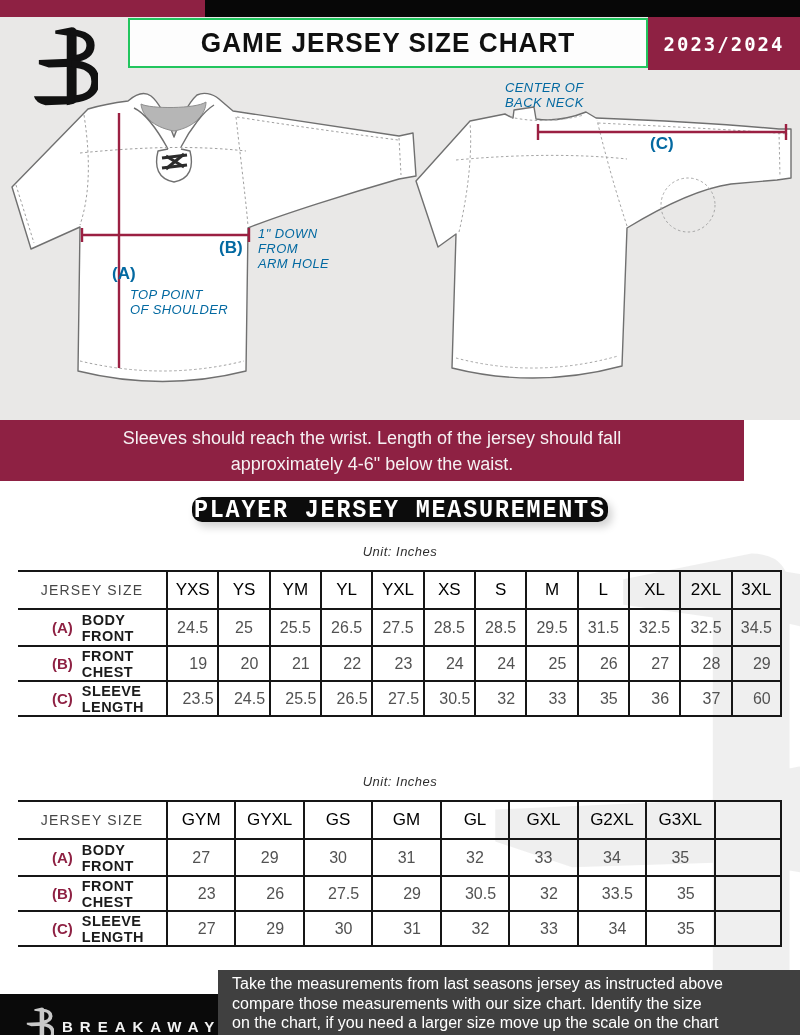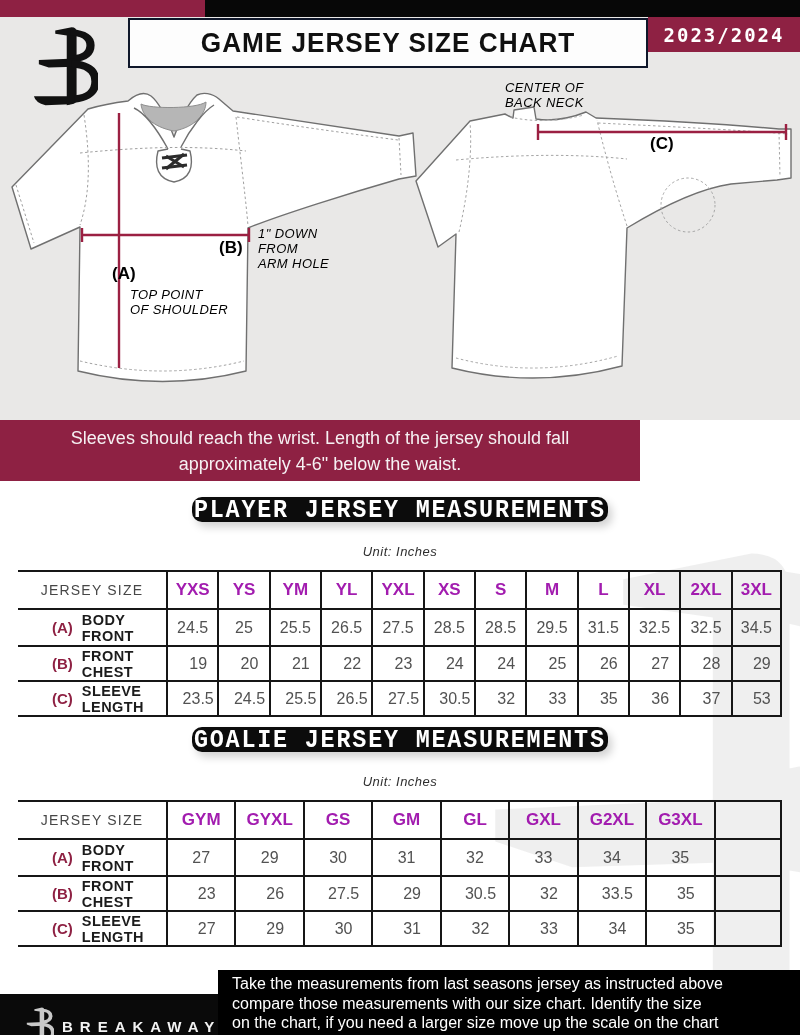--- a/index.html
+++ b/index.html
@@ -7,37 +7,37 @@
     position:relative;width:800px;height:1035px;margin:0 auto;
     background:#ffffff;overflow:hidden;
     font-family:"Liberation Sans", sans-serif;
   }
   
   .top-gray{position:absolute;left:0;top:0;width:800px;height:420px;background:#e9e8e7;z-index:1;}
   .topbar-black{position:absolute;left:205px;top:0;width:595px;height:17px;background:#070707;z-index:4;}
   .topbar-maroon{position:absolute;left:0;top:0;width:205px;height:17px;background:#8e2143;z-index:4;}
   .title-box{
     position:absolute;left:128px;top:18px;width:516px;height:46px;background:#fdfdfd;
-    border:2px solid #0f172a;z-index:4;display:flex;align-items:center;justify-content:center;
+    border:2px solid #22c55e;z-index:4;display:flex;align-items:center;justify-content:center;
   }
   .title-box span{font-size:27px;font-weight:bold;color:#101010;letter-spacing:1px;display:inline-block;transform:scaleX(.97);}
   .season-box{
-    position:absolute;left:648px;top:17px;width:152px;height:35px;background:#8e2143;z-index:4;
+    position:absolute;left:648px;top:17px;width:152px;height:53px;background:#8e2143;z-index:4;
     display:flex;align-items:center;justify-content:center;
   }
   .season-box span{font-family:"DejaVu Sans Mono", monospace;font-size:19px;font-weight:bold;color:#fff;letter-spacing:2px;}
   .logo{position:absolute;left:24px;top:24px;z-index:5;}
   
   .diagram-svg{position:absolute;left:0;top:75px;z-index:2;}
-  .anno{position:absolute;z-index:3;color:#000000;}
+  .anno{position:absolute;z-index:3;color:#0369a1;}
   .anno.key{font-weight:bold;font-size:17px;}
   .anno.note{font-style:italic;font-size:13px;line-height:15px;letter-spacing:.4px;white-space:pre-line;}
   
   .banner{
-    position:absolute;left:0;top:420px;width:640px;height:61px;background:#8e2143;z-index:4;
+    position:absolute;left:0;top:420px;width:744px;height:61px;background:#8e2143;z-index:4;
     display:flex;align-items:center;justify-content:center;
   }
   .banner div{color:#f6f1f3;font-size:18px;line-height:26px;text-align:center;white-space:pre-line;}
   
   .pill{
     position:absolute;left:50%;transform:translateX(-50%);width:416px;height:25px;background:#0c0c0c;
     border-radius:10px;z-index:3;display:flex;align-items:center;justify-content:center;
     box-shadow:4px 5px 8px rgba(0,0,0,.18);
     font-family:Liberation Mono, monospace;
   }
@@ -45,32 +45,32 @@
   .unit{position:absolute;left:0;width:800px;text-align:center;z-index:3;
         font-style:italic;font-size:13px;color:#2e2e2e;letter-spacing:.5px;}
   
   .stable{position:absolute;left:18px;width:764px;display:grid;z-index:3;
           border-top:2px solid #161616;border-bottom:2px solid #161616;}
   .cell{display:flex;align-items:center;justify-content:center;}
   .cell.hb{border-bottom:2px solid #161616;text-align:center;}
   .cell.ht{border-top:2px solid #161616;padding-left:11px;}
   .cell.vl{border-left:2px solid #161616;}
   .cell.vr{border-right:2px solid #161616;}
-  .cell.szhead{font-weight:bold;font-size:17px;color:#a21caf;}
+  .cell.szhead{font-weight:normal;font-size:17px;color:#000000;}
   .cell.corner{font-size:14px;color:#474747;letter-spacing:1.2px;}
   .cell.val{font-size:16px;color:#525252;}
   .cell.rowlab{justify-content:flex-start;padding-left:34px;}
   .cell.rowlab .k{color:#8e2143;font-weight:bold;font-size:15px;margin-right:9px;}
   .cell.rowlab .t{color:#1b1b1b;font-size:14.5px;font-weight:bold;letter-spacing:.4px;}
   
   .watermark{position:absolute;left:368px;top:528px;z-index:2;opacity:.55;}
   
   .footer-black{position:absolute;left:0;top:970px;width:218px;height:65px;background:#0a0a0a;z-index:4;
                 display:flex;align-items:center;margin-top:24px;}
-  .footer-maroon{position:absolute;left:218px;top:970px;width:582px;height:65px;background:#000000;z-index:4;}
+  .footer-maroon{position:absolute;left:218px;top:970px;width:582px;height:65px;background:#404040;z-index:4;}
   .footer-text{position:absolute;left:14px;top:4px;width:560px;color:#fff;font-size:16px;line-height:19.5px;}
   .brand{color:#f2f2f2;font-size:15px;font-weight:bold;letter-spacing:7px;margin-left:8px;}
 </style>
 </head>
 <body>
 
 <div class="page">
 
   <div class="top-gray"></div>
   <div class="topbar-black"></div>
@@ -230,26 +230,23 @@
       <div class="cell val vl ht">24.5</div>
       <div class="cell val vl ht">25.5</div>
       <div class="cell val vl ht">26.5</div>
       <div class="cell val vl ht">27.5</div>
       <div class="cell val vl ht">30.5</div>
       <div class="cell val vl ht">32</div>
       <div class="cell val vl ht">33</div>
       <div class="cell val vl ht">35</div>
       <div class="cell val vl ht">36</div>
       <div class="cell val vl ht">37</div>
-      <div class="cell val vl ht vr">53</div>
+      <div class="cell val vl ht vr">60</div>
     </div>
 
-  <div class="pill" style="top:727px;">
-    <span>GOALIE JERSEY MEASUREMENTS</span>
-  </div>
   <div class="unit" style="top:774px;">Unit: Inches</div>
   <div class="stable" style="top:800px;grid-template-columns:148px repeat(9,1fr);grid-template-rows:38px 35px 35px 35px;">
       <div class="cell corner hb">JERSEY SIZE</div>
       <div class="cell szhead hb vl">GYM</div>
       <div class="cell szhead hb vl">GYXL</div>
       <div class="cell szhead hb vl">GS</div>
       <div class="cell szhead hb vl">GM</div>
       <div class="cell szhead hb vl">GL</div>
       <div class="cell szhead hb vl">GXL</div>
       <div class="cell szhead hb vl">G2XL</div>

